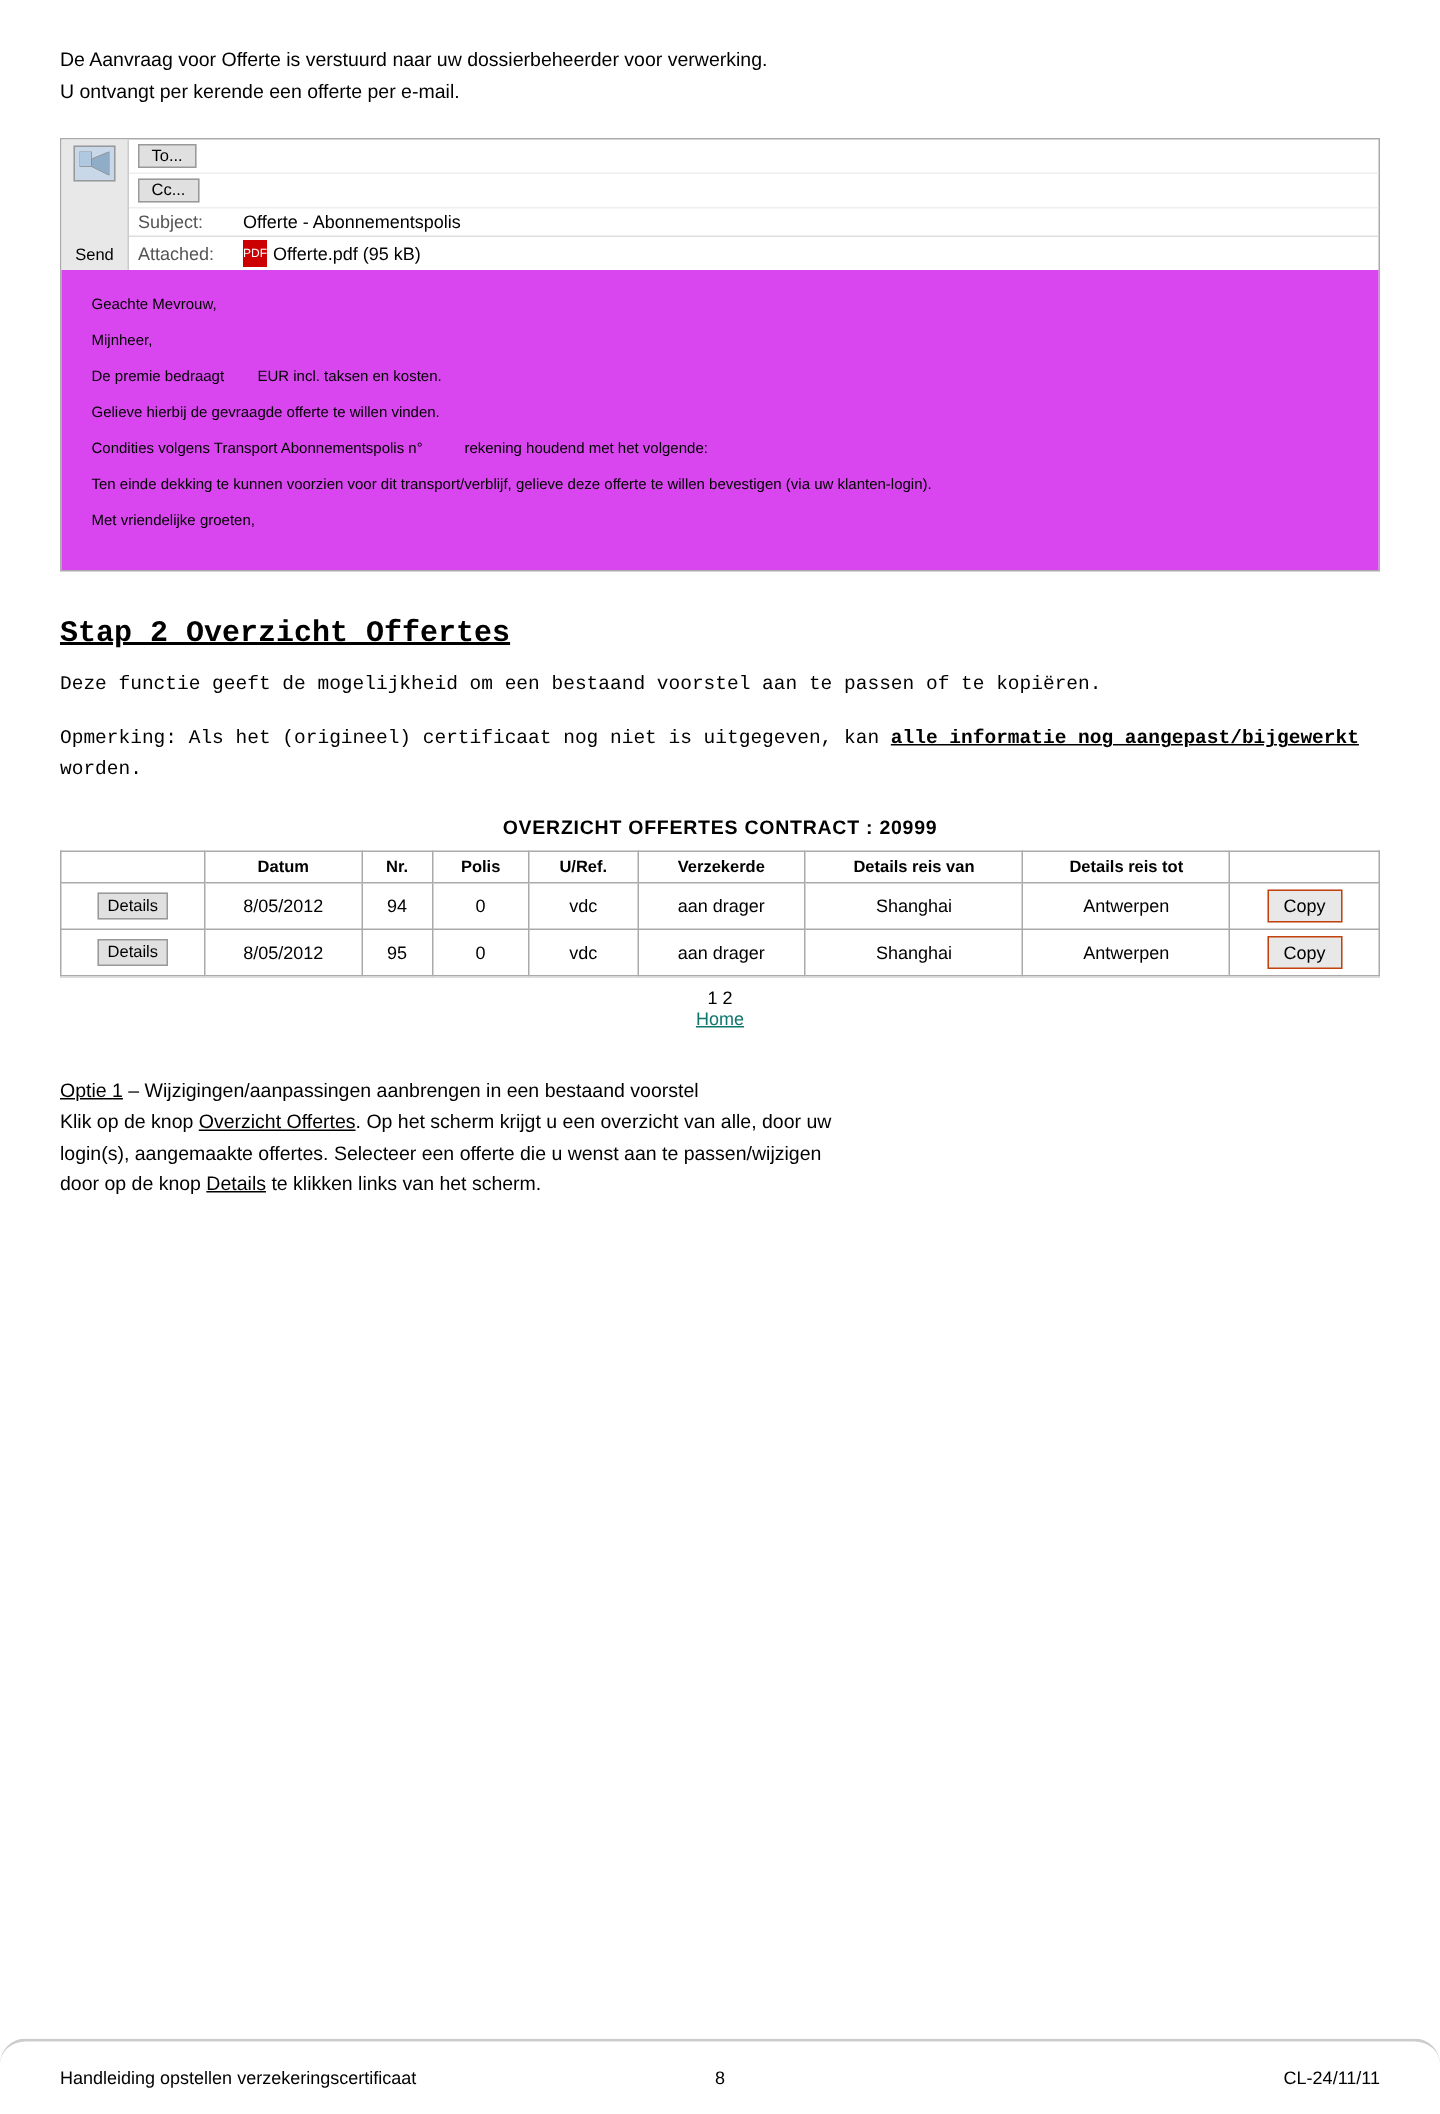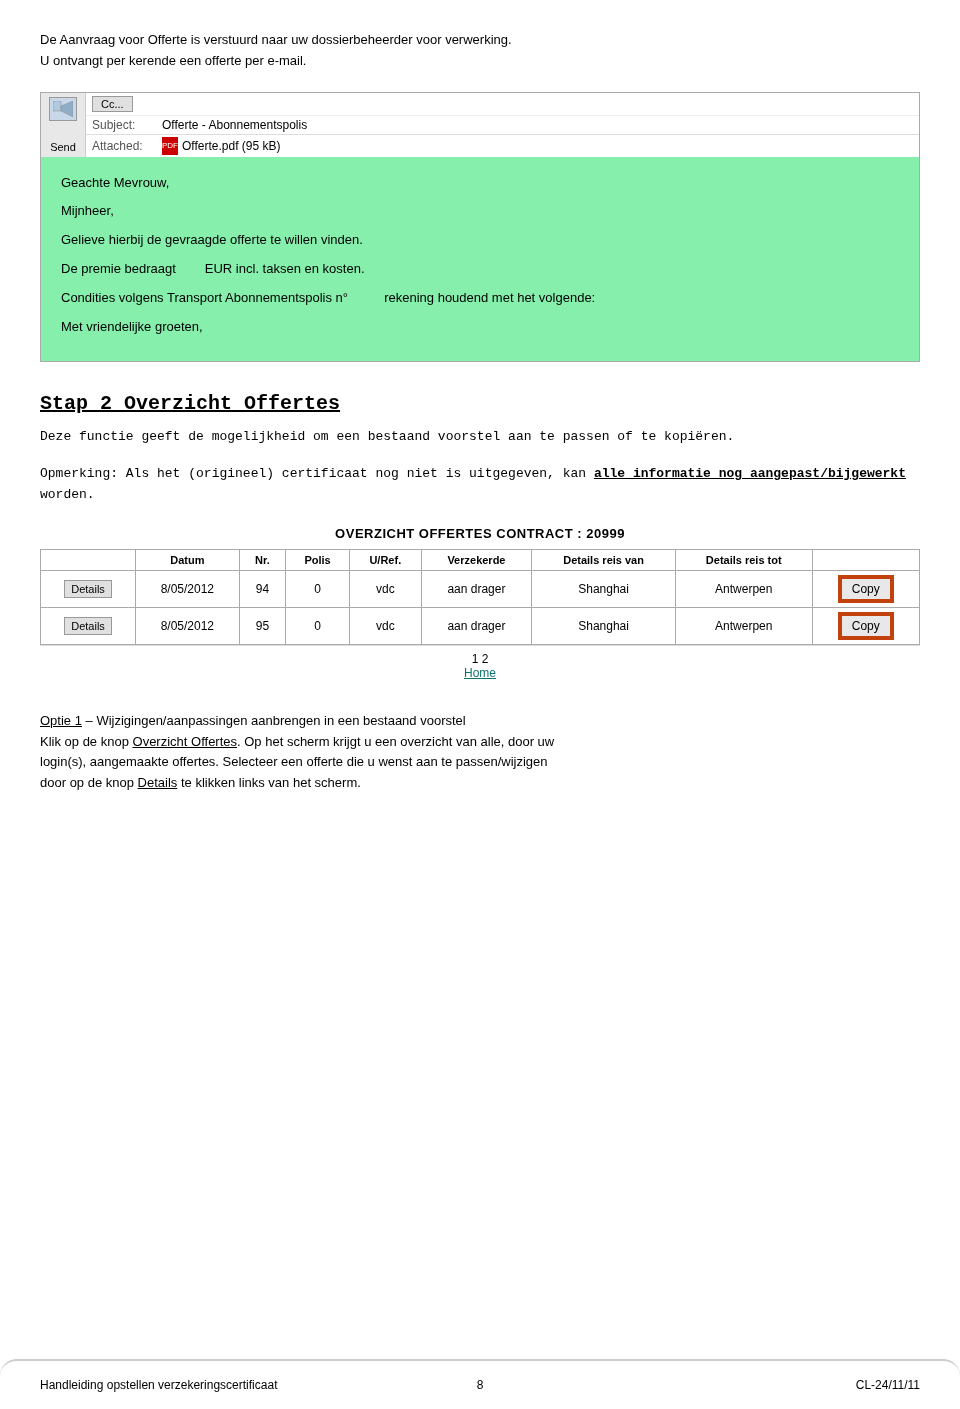--- a/index.html
+++ b/index.html
@@ -89,23 +89,23 @@
     .to-input, .cc-input {
       flex: 1;
       border: none;
       background: #fff;
       outline: none;
       font-size: 12px;
       height: 18px;
     }
     .email-body {
       padding: 16px 20px;
-      font-size: 13px;
-      line-height: 1.6;
-      background: #86efac;
+      font-size: 10px;
+      line-height: 1.6;
+      background: #d946ef;
     }
     .email-body p {
       margin-bottom: 8px;
     }
     .attached-file {
       display: flex;
       align-items: center;
       font-size: 12px;
     }
     .pdf-icon {
@@ -176,21 +176,21 @@
     }
     .details-btn {
       background: #e0e0e0;
       border: 1px solid #999;
       padding: 2px 6px;
       font-size: 11px;
       cursor: pointer;
     }
     .copy-btn {
       background: #e8e8e8;
-      border: 4px solid #c2410c;
+      border: 1px solid #c2410c;
       padding: 3px 10px;
       font-size: 12px;
       cursor: pointer;
     }
     .pagination {
       text-align: center;
       padding: 6px;
       font-size: 12px;
       border-top: 1px solid #ddd;
     }
@@ -246,20 +246,24 @@
           <svg width="20" height="16" viewBox="0 0 20 16">
             <rect x="0" y="0" width="8" height="10" fill="#b0c8e0" stroke="#888" stroke-width="0.5"></rect>
             <polygon points="8,5 20,0 20,16 8,10" fill="#90adc8" stroke="#888" stroke-width="0.5"></polygon>
           </svg>
         </div>
         <span class="send-label">Send</span>
       </div>
 
       <div style="flex:1;">
 
+        <div class="to-row">
+          <button class="to-btn">To...</button>
+          <input class="to-input" type="text" value="" style="">
+        </div>
         <div class="cc-row">
           <button class="cc-btn">Cc...</button>
           <input class="cc-input" type="text" value="" style="">
         </div>
 
         <div class="email-header-row">
           <span class="email-label">Subject:</span>
           <span class="email-value">Offerte  - Abonnementspolis</span>
         </div>
 
@@ -269,27 +273,28 @@
             <div class="pdf-icon">PDF</div>
             <span>Offerte.pdf (95 kB)</span>
           </div>
         </div>
       </div>
     </div>
 
     <div class="email-body">
       <p>Geachte Mevrouw,</p>
       <p>Mijnheer,</p>
-      <p>Gelieve hierbij de gevraagde offerte te willen vinden.</p>
       <p>
         <span>De premie bedraagt</span>&nbsp;&nbsp;&nbsp;&nbsp;&nbsp;&nbsp;&nbsp;&nbsp;<span>EUR incl. taksen en kosten.</span>
       </p>
+      <p>Gelieve hierbij de gevraagde offerte te willen vinden.</p>
       <p>
         <span>Condities volgens Transport Abonnementspolis n°</span>&nbsp;&nbsp;&nbsp;&nbsp;&nbsp;&nbsp;&nbsp;&nbsp;&nbsp;&nbsp;<span>rekening houdend met het volgende:</span>
       </p>
+      <p>Ten einde dekking te kunnen voorzien voor dit transport/verblijf, gelieve deze offerte te willen bevestigen (via uw klanten-login).</p>
       <p>Met vriendelijke groeten,</p>
     </div>
   </div>
 
   <div class="step-heading">Stap 2  Overzicht Offertes</div>
 
   <div class="step-desc">Deze functie geeft de mogelijkheid om een bestaand voorstel aan te passen of te kopiëren.</div>
 
   <div class="opmerking">
     <span>Opmerking: Als het (origineel) certificaat nog niet is uitgegeven, kan </span><span class="underline bold">alle informatie nog aangepast/bijgewerkt</span><span> worden.</span>

